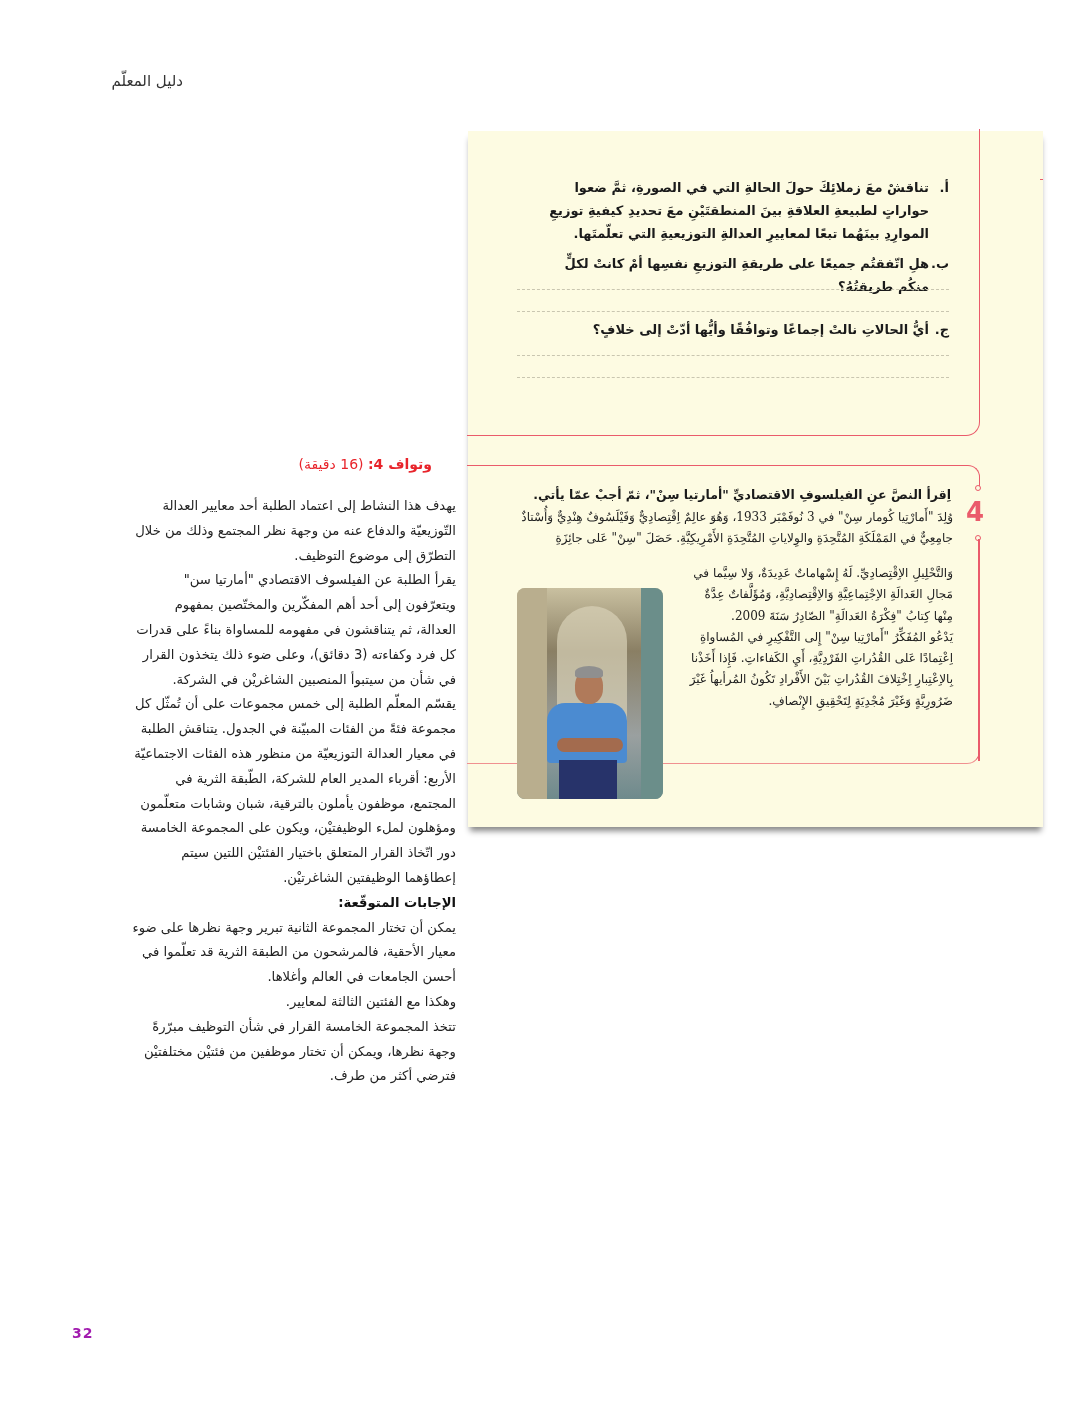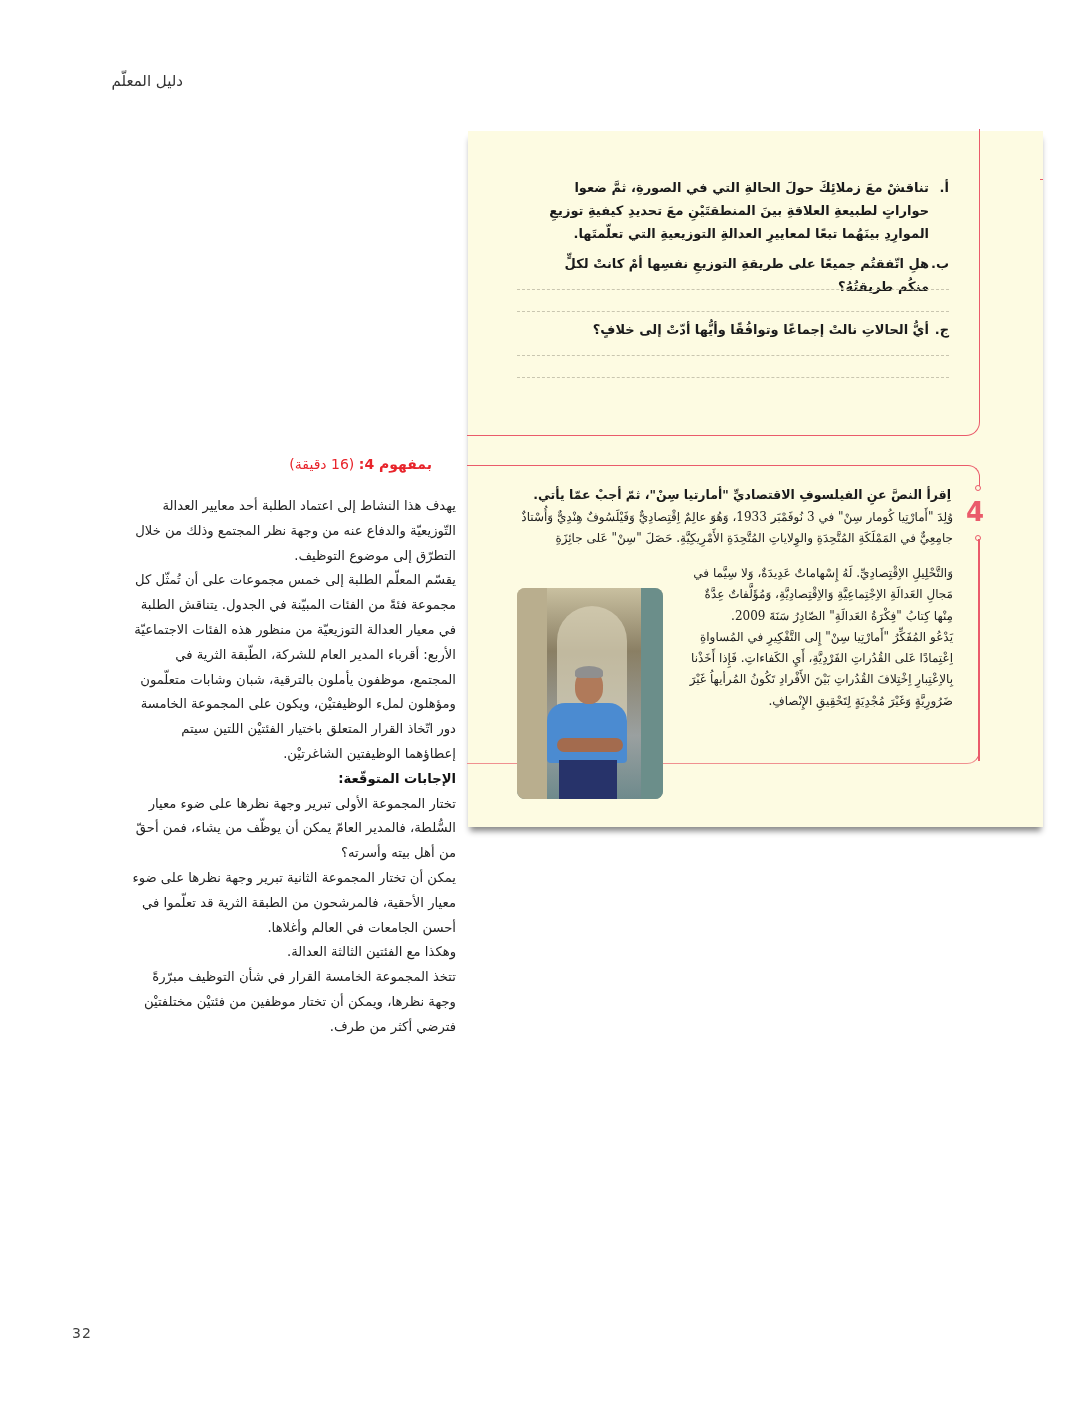--- a/index.html
+++ b/index.html
@@ -38,21 +38,21 @@
   .photo .arms { position: absolute; left: 40px; top: 150px; width: 66px; height: 14px; border-radius: 8px; background: #a36b4e; }
   .photo .pants { position: absolute; left: 42px; top: 172px; width: 58px; height: 40px; background: #27336a; }
 
   
   .tg { position: absolute; left: 108px; width: 324px; direction: rtl; text-align: right; font-size: 13.2px; line-height: 24.8px; color: #222; margin-left: 24px; }
   .activity-title { position: absolute; left: 108px; top: 456px; width: 324px; direction: rtl; text-align: right; font-size: 14px; color: #e8242b; }
   .activity-title b { font-weight: bold; }
   .tg p { margin: 0; }
   .tg .sub { font-weight: bold; color: #111; }
 
-  .page-num { position: absolute; left: 72px; top: 1325px; font-size: 14px; font-weight: normal; color: #404040; letter-spacing: 1px; }
+  .page-num { position: absolute; left: 72px; top: 1325px; font-size: 14px; font-weight: bold; color: #a21caf; letter-spacing: 1px; }
 </style>
 </head>
 <body>
 
 <div class="header-title">دليل المعلّم</div>
 
 <div class="panel">
   <div class="panel-edge-mark"></div>
 
   <div class="box-a"></div>
@@ -103,27 +103,27 @@
     <div class="col-r"></div>
     <div class="shirt"></div>
     <div class="arms"></div>
     <div class="pants"></div>
     <div class="head"></div>
     <div class="hair"></div>
   </div>
 </div>
 
 <div class="activity-title">
-  <b>بمفهوم 4:</b>
+  <b>وتواف 4:</b>
   <span>(16 دقيقة)</span>
 </div>
 
 <div class="tg" style="top:494px;">
   <p>يهدف هذا النشاط إلى اعتماد الطلبة أحد معايير العدالة التّوزيعيّة والدفاع عنه من وجهة نظر المجتمع وذلك من خلال التطرّق إلى موضوع التوظيف.</p>
+  <p>يقرأ الطلبة عن الفيلسوف الاقتصادي "أمارتيا سن" ويتعرّفون إلى أحد أهم المفكّرين والمختّصين بمفهوم العدالة، ثم يتناقشون في مفهومه للمساواة بناءً على قدرات كل فرد وكفاءته (3 دقائق)، وعلى ضوء ذلك يتخذون القرار في شأن من سيتبوأ المنصبين الشاغريْن في الشركة.</p>
   <p>يقسّم المعلّم الطلبة إلى خمس مجموعات على أن تُمثّل كل مجموعة فئةً من الفئات المبيّنة في الجدول. يتناقش الطلبة في معيار العدالة التوزيعيّة من منظور هذه الفئات الاجتماعيّة الأربع: أقرباء المدير العام للشركة، الطّبقة الثرية في المجتمع، موظفون يأملون بالترقية، شبان وشابات متعلّمون ومؤهلون لملء الوظيفتيْن، ويكون على المجموعة الخامسة دور اتّخاذ القرار المتعلق باختيار الفئتيْن اللتين سيتم إعطاؤهما الوظيفتين الشاغرتيْن.</p>
   <p class="sub">الإجابات المتوقّعة:</p>
-  <p>تختار المجموعة الأولى تبرير وجهة نظرها على ضوء معيار السُّلطة، فالمدير العامّ يمكن أن يوظّف من يشاء، فمن أحقّ من أهل بيته وأسرته؟</p>
   <p>يمكن أن تختار المجموعة الثانية تبرير وجهة نظرها على ضوء معيار الأحقية، فالمرشحون من الطبقة الثرية قد تعلّموا في أحسن الجامعات في العالم وأغلاها.</p>
-  <p>وهكذا مع الفئتين الثالثة العدالة.</p>
+  <p>وهكذا مع الفئتين الثالثة لمعايير.</p>
   <p>تتخذ المجموعة الخامسة القرار في شأن التوظيف مبرّرةً وجهة نظرها، ويمكن أن تختار موظفين من فئتيْن مختلفتيْن فترضي أكثر من طرف.</p>
 </div>
 
 <div class="page-num">32</div>
 
 </body></html>

